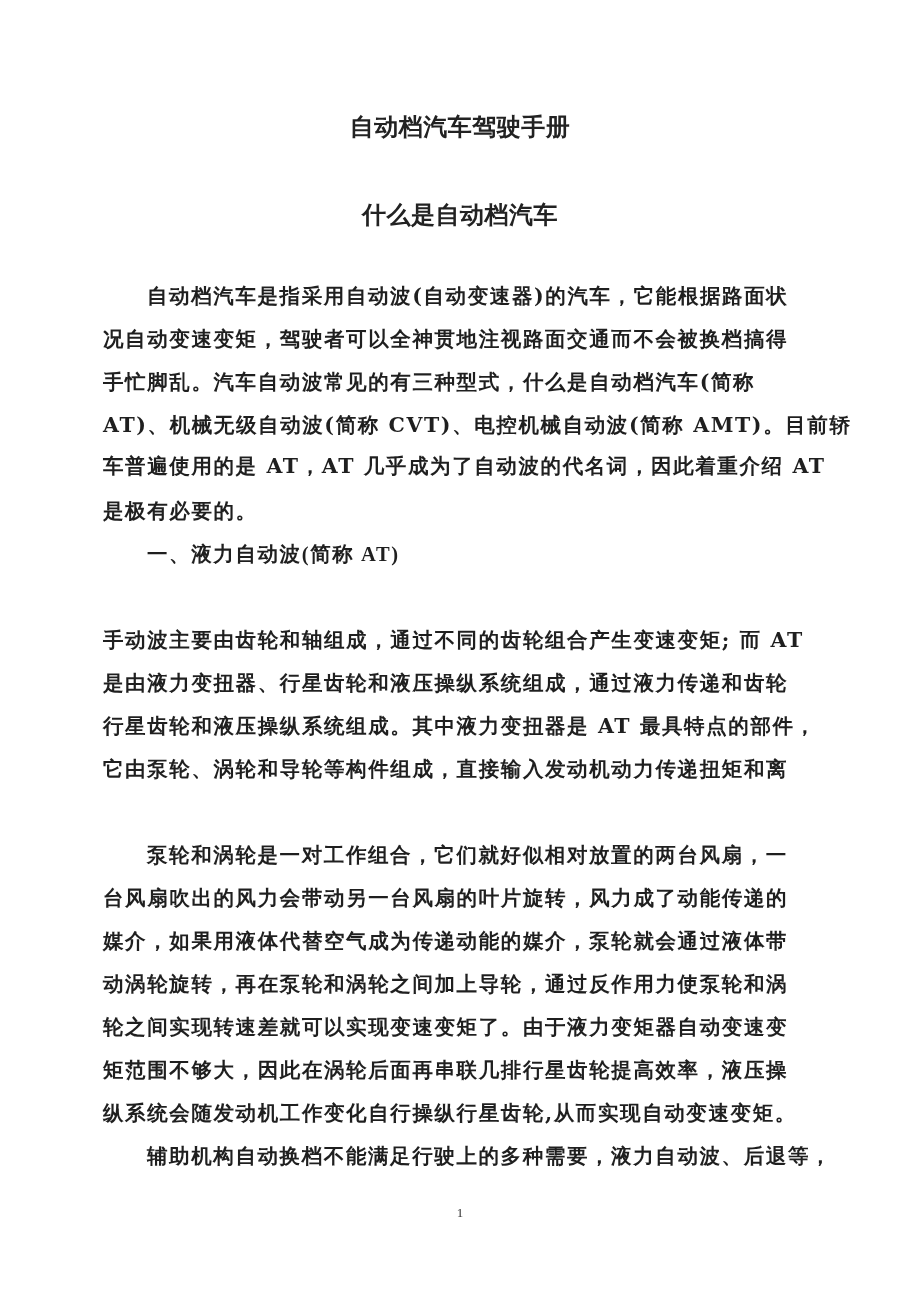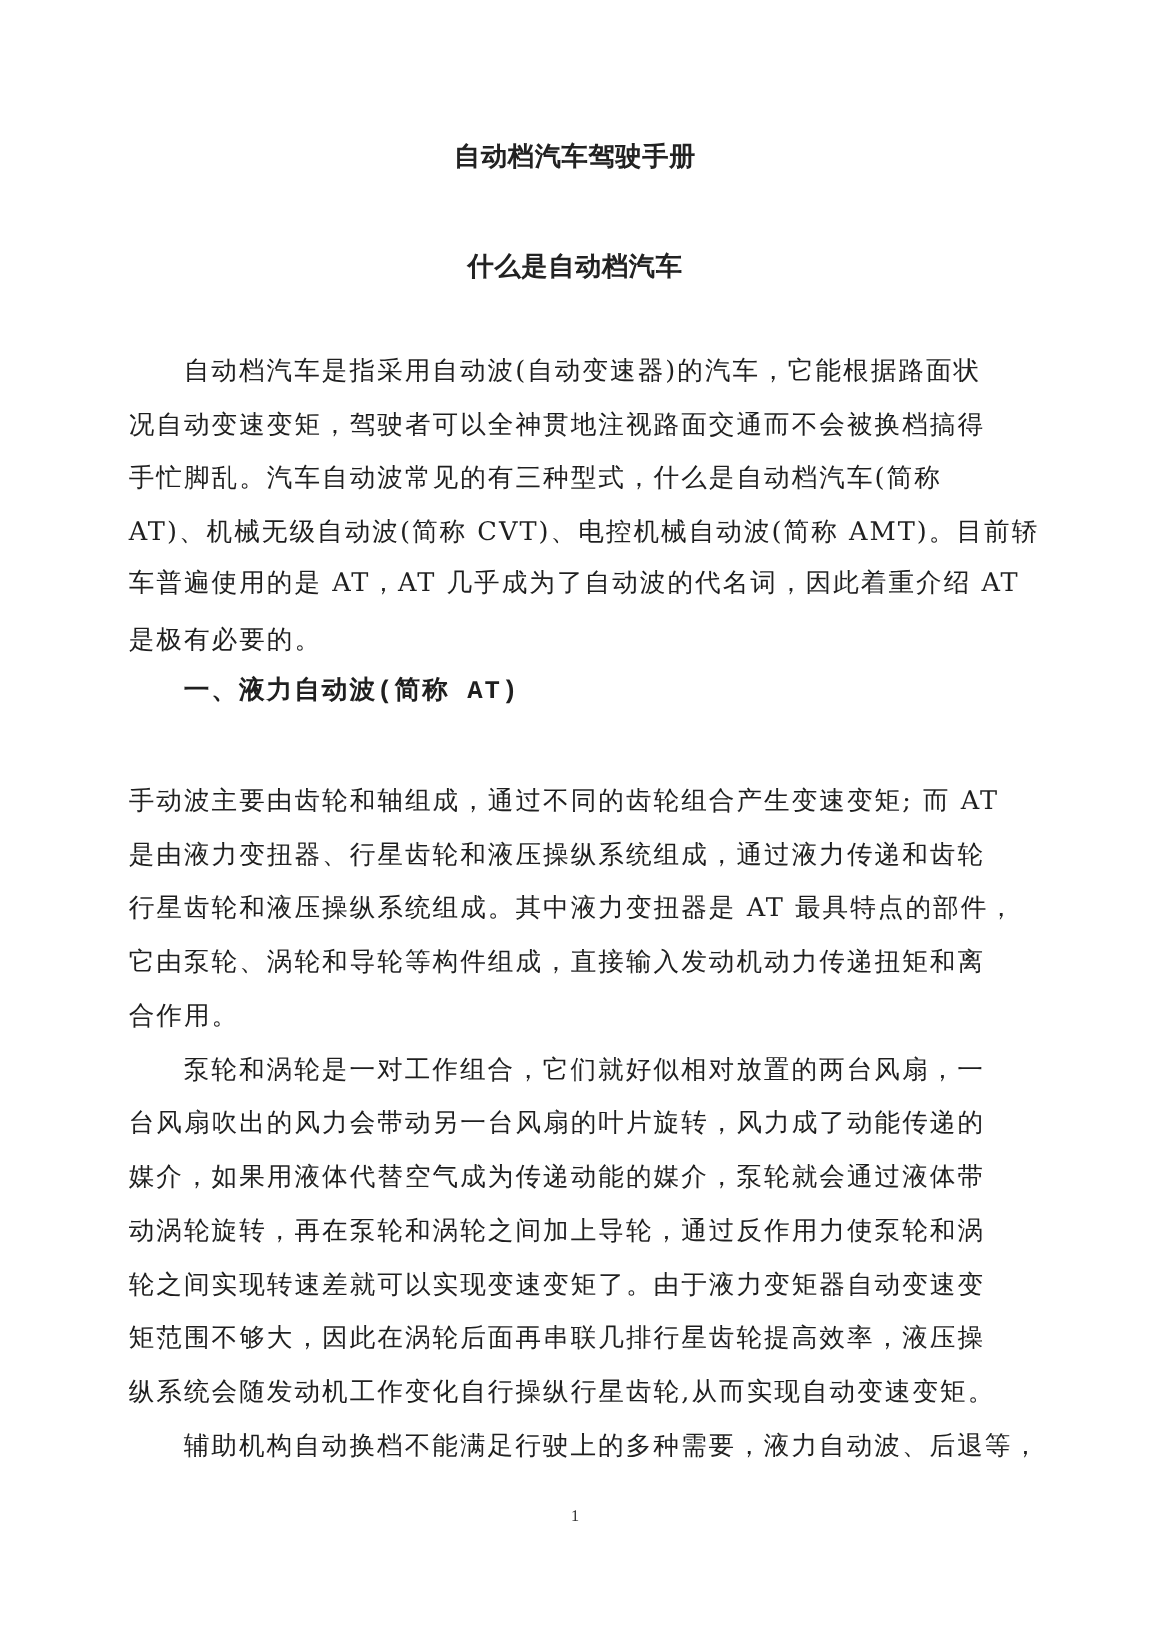--- a/index.html
+++ b/index.html
@@ -19,41 +19,42 @@
       position: absolute;
       left: 0; top: 0;
       width: 920px; height: 1302px;
     }
     .title {
       position: absolute;
       left: 0; width: 920px;
       text-align: center;
       font-family: "DejaVu Sans", "Liberation Sans", sans-serif;
       font-weight: bold;
-      font-size: 21px;
+      font-size: 24px;
       color: #222;
       letter-spacing: 0.5px;
     }
     .title.main { top: 111px; }
     .title.sub { top: 199px; text-align: center; }
     .line {
       position: absolute;
       left: 103px;
       width: 720px;
       font-size: 20.5px;
       line-height: 28px;
       white-space: nowrap;
       letter-spacing: 1.6px;
       color: #1f1f1f;
+      font-weight: bold;
     }
     .line.indent { left: 147px; }
     .line.heading {
       left: 147px;
       font-weight: bold;
-      font-family: Liberation Mono, monospace;
+      font-family: Liberation Serif, serif;
     }
     .page-number {
       position: absolute;
       top: 1205px;
       left: 0; width: 920px;
       text-align: center;
       font-size: 13px;
       color: #333;
       font-family: "Liberation Serif", serif;
     }
@@ -71,21 +72,20 @@
   <div class="line" style="top:411px">AT)、机械无级自动波(简称 CVT)、电控机械自动波(简称 AMT)。目前轿</div>
   <div class="line" style="top:452px">车普遍使用的是 AT，AT 几乎成为了自动波的代名词，因此着重介绍 AT</div>
   <div class="line" style="top:497px">是极有必要的。</div>
 
   <div class="line heading" style="top:540px">一、液力自动波(简称 AT)</div>
 
   <div class="line" style="top:626px">手动波主要由齿轮和轴组成，通过不同的齿轮组合产生变速变矩; 而 AT</div>
   <div class="line" style="top:669px">是由液力变扭器、行星齿轮和液压操纵系统组成，通过液力传递和齿轮</div>
   <div class="line" style="top:712px">行星齿轮和液压操纵系统组成。其中液力变扭器是 AT 最具特点的部件，</div>
   <div class="line" style="top:755px">它由泵轮、涡轮和导轮等构件组成，直接输入发动机动力传递扭矩和离</div>
-  <div class="line" style="top:798px">合作用。</div>
 
   <div class="line indent" style="top:841px">泵轮和涡轮是一对工作组合，它们就好似相对放置的两台风扇，一</div>
   <div class="line" style="top:884px">台风扇吹出的风力会带动另一台风扇的叶片旋转，风力成了动能传递的</div>
   <div class="line" style="top:927px">媒介，如果用液体代替空气成为传递动能的媒介，泵轮就会通过液体带</div>
   <div class="line" style="top:970px">动涡轮旋转，再在泵轮和涡轮之间加上导轮，通过反作用力使泵轮和涡</div>
   <div class="line" style="top:1013px">轮之间实现转速差就可以实现变速变矩了。由于液力变矩器自动变速变</div>
   <div class="line" style="top:1056px">矩范围不够大，因此在涡轮后面再串联几排行星齿轮提高效率，液压操</div>
   <div class="line" style="top:1099px">纵系统会随发动机工作变化自行操纵行星齿轮,从而实现自动变速变矩。</div>
 
   <div class="line indent" style="top:1142px">辅助机构自动换档不能满足行驶上的多种需要，液力自动波、后退等，</div>

